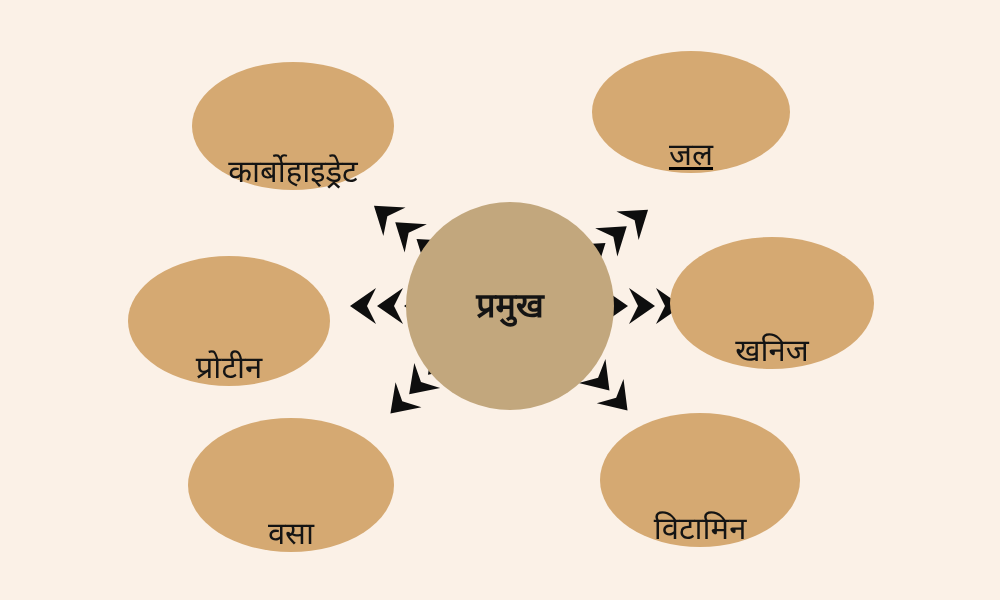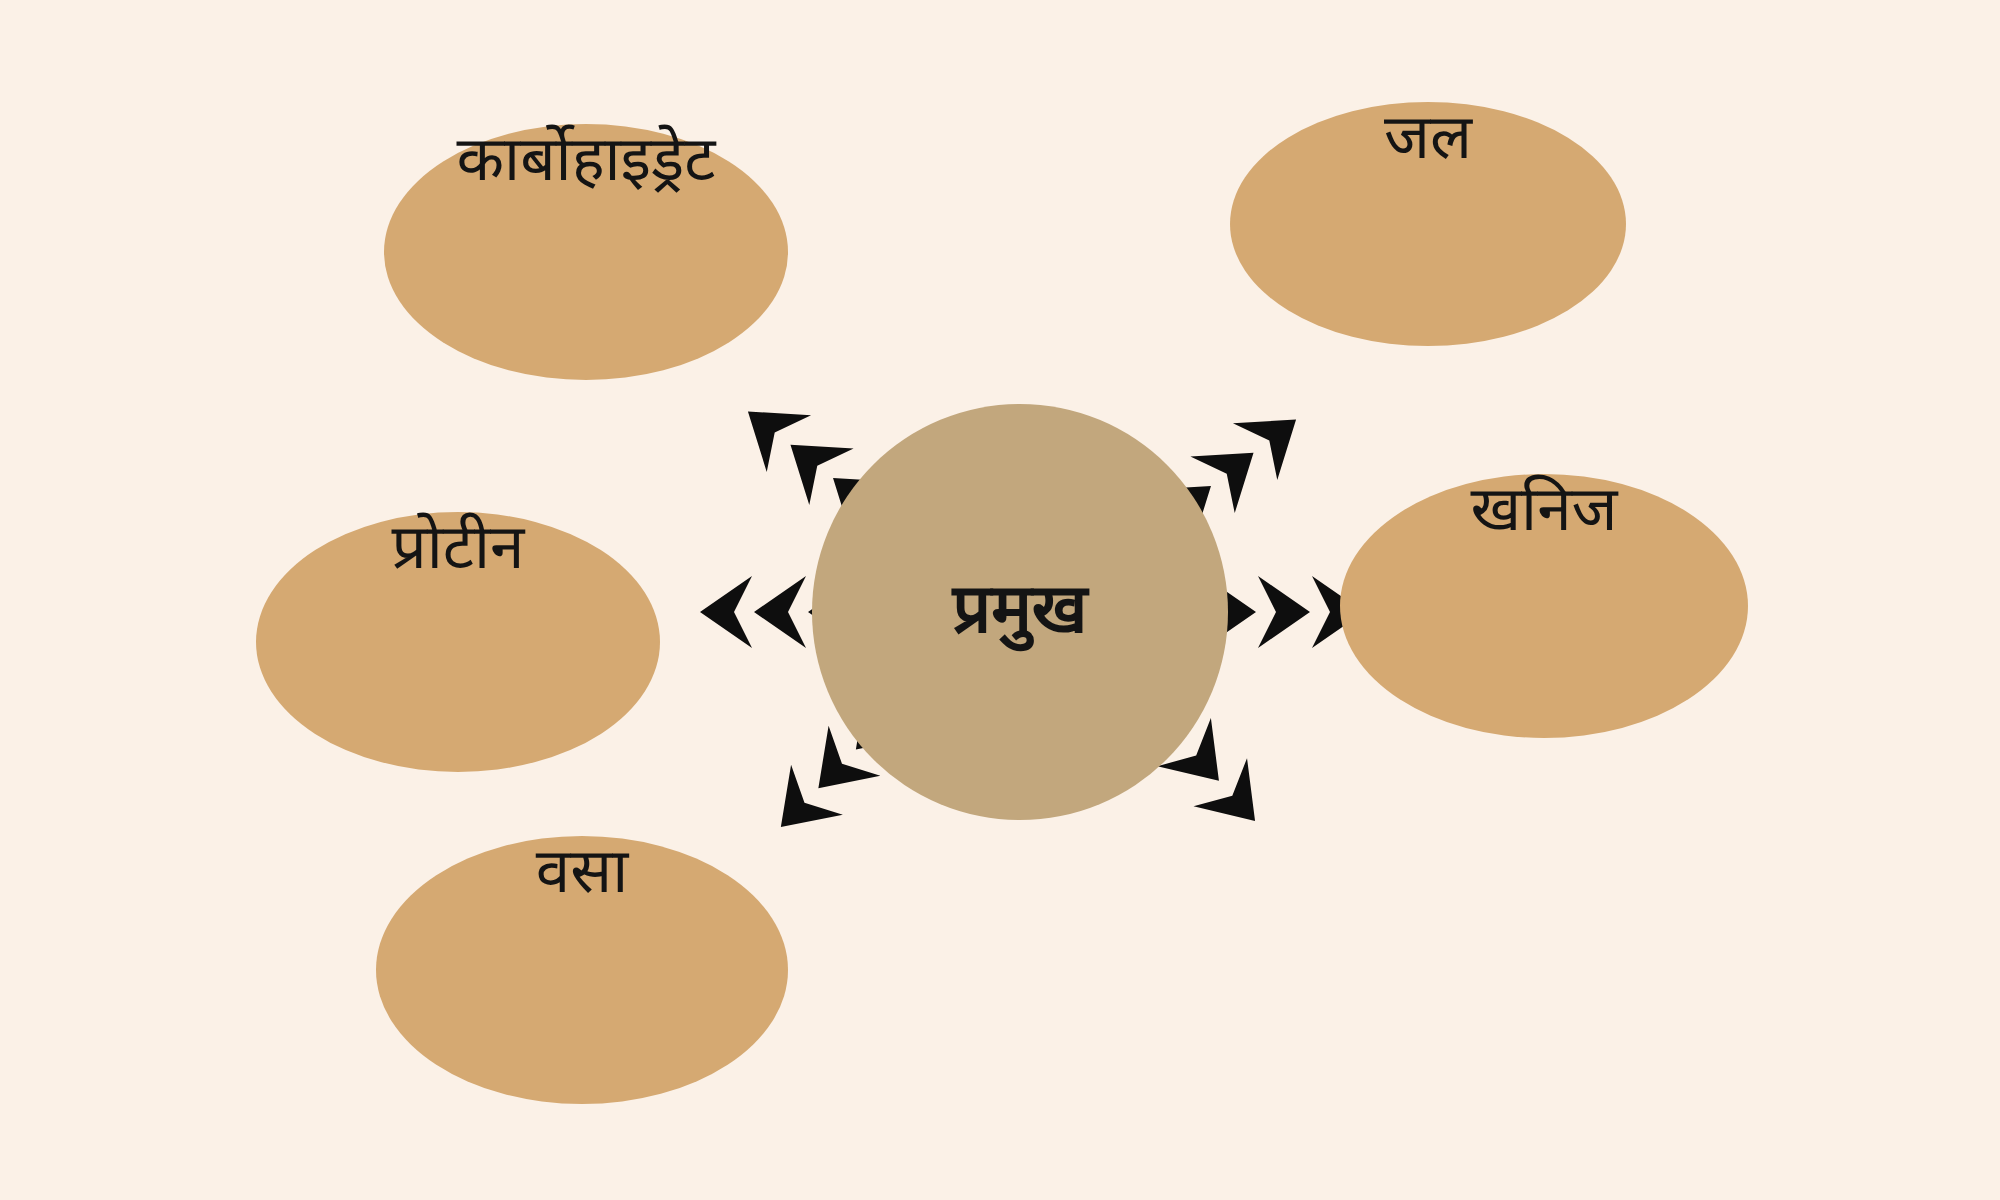--- a/index.html
+++ b/index.html
@@ -26,21 +26,21 @@
     position: absolute;
     left: 0; top: 0;
     width: 1000px; height: 600px;
   }
   .dart { fill: var(--arrow, #0E0E0E); }
   .node {
     position: absolute;
     border-radius: 50%;
     background: var(--node-fill, #D5A972);
     display: flex;
-    align-items: flex-start;
+    align-items: flex-end;
     justify-content: center;
   }
   .node-label {
     color: var(--text, #141414);
     font-size: 31px;
     line-height: 1.2;
     text-align: center;
     white-space: nowrap;
   }
   .center-node {
@@ -57,21 +57,21 @@
   .center-label {
     color: var(--text, #141414);
     font-size: 34px;
     font-weight: bold;
     line-height: 1.4;
     text-align: center;
     white-space: nowrap;
   }
   
   .node-carbohydrate { left: 192px; top: 62px;  width: 202px; height: 128px; }
-  .node-water        { left: 615px; top: 51px;  width: 198px; height: 122px; }
+  .node-water        { left: 592px; top: 51px;  width: 198px; height: 122px; text-decoration: underline; }
   .node-protein      { left: 128px; top: 256px; width: 202px; height: 130px; }
   .node-minerals     { left: 670px; top: 237px; width: 204px; height: 132px; }
   .node-fat          { left: 188px; top: 418px; width: 206px; height: 134px; }
   .node-vitamin      { left: 600px; top: 413px; width: 200px; height: 134px; }
 </style>
 </head>
 <body>
 
 <div class="stage">
 
@@ -120,14 +120,17 @@
   </div>
 
   <div class="node node-minerals">
     <span class="node-label">खनिज</span>
   </div>
 
   <div class="node node-fat">
     <span class="node-label">वसा</span>
   </div>
 
+  <div class="node node-vitamin">
+    <span class="node-label">विटामिन</span>
+  </div>
 
 </div>
 
 </body></html>

